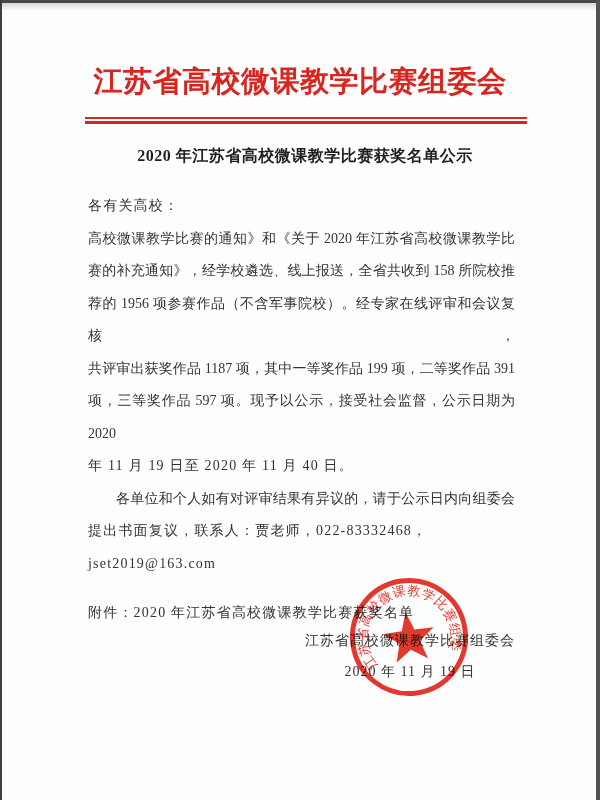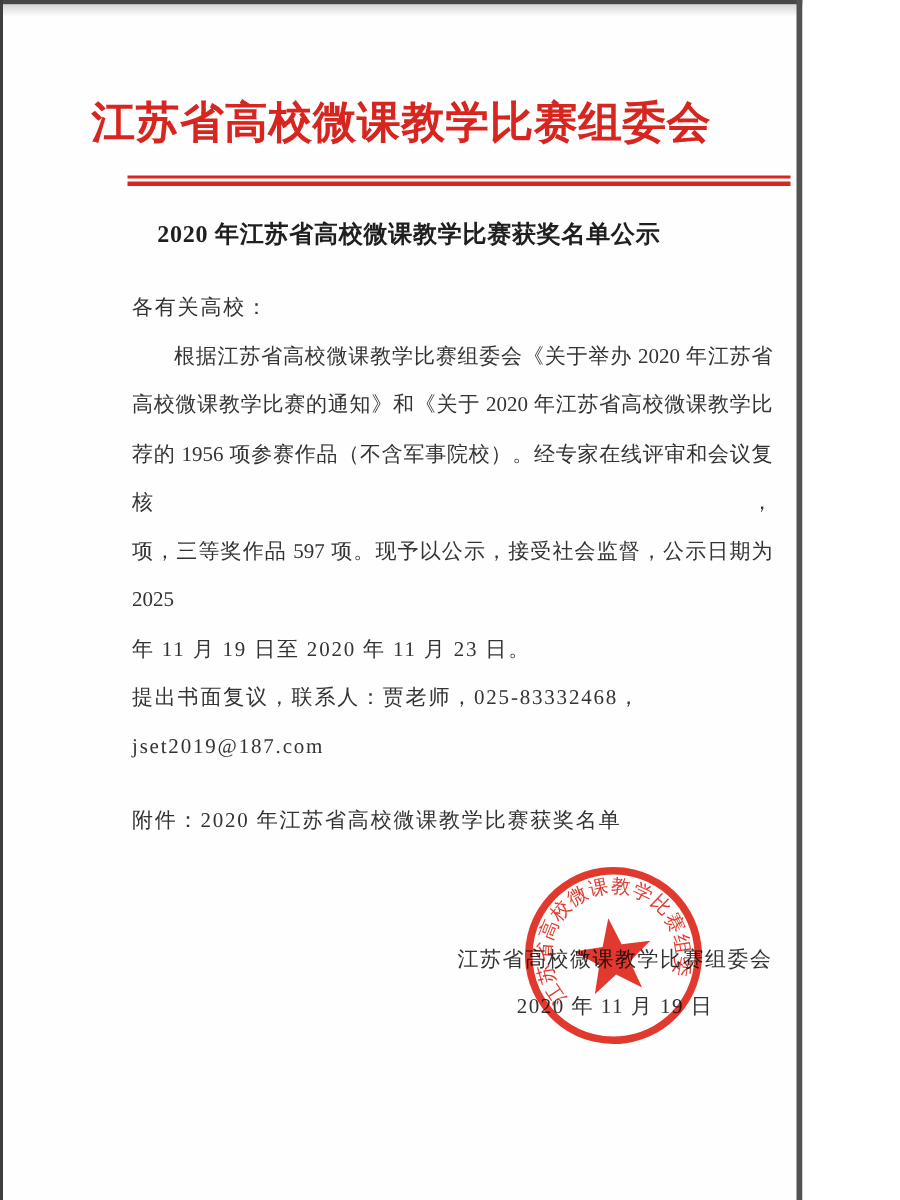--- a/index.html
+++ b/index.html
@@ -2,21 +2,21 @@
 <html><head>
 <meta charset="utf-8">
 <style>
   html, body {
     margin: 0;
     padding: 0;
     background: #ffffff;
   }
   .screen {
     position: relative;
-    width: 535px;
+    width: 600px;
     height: 800px;
     background: #fefefe;
     overflow: hidden;
     font-family: "Liberation Serif", "DejaVu Serif", serif;
   }
   
   .edge-top {
     position: absolute; top: 0; left: 0; right: 0; height: 3px;
     background: #474747; z-index: 5;
   }
@@ -118,27 +118,29 @@
   <div class="rule">
     <div class="rule-thin"></div>
     <div class="rule-thick"></div>
   </div>
 
   <h1 class="doc-title">2020 年江苏省高校微课教学比赛获奖名单公示</h1>
 
   <div class="body-text">
     <div class="line plain">各有关高校：</div>
 
-    <div class="line just indent">根据江苏省高校微课教学比赛组委会《关于举办 2020 年江苏省</div>
     <div class="line just">高校微课教学比赛的通知》和《关于 2020 年江苏省高校微课教学比</div>
+    <div class="line just">赛的补充通知》，经学校遴选、线上报送，全省共收到 158 所院校推</div>
     <div class="line just">荐的 1956 项参赛作品（不含军事院校）。经专家在线评审和会议复核，</div>
-    <div class="line just">项，三等奖作品 597 项。现予以公示，接受社会监督，公示日期为 2025</div>
-    <div class="line plain">年 11 月 19 日至 2020 年 11 月 23 日。</div>
+    <div class="line just">共评审出获奖作品 1187 项，其中一等奖作品 199 项，二等奖作品 391</div>
+    <div class="line just">项，三等奖作品 597 项。现予以公示，接受社会监督，公示日期为 2020</div>
+    <div class="line plain">年 11 月 19 日至 2020 年 11 月 40 日。</div>
 
-    <div class="line plain">提出书面复议，联系人：贾老师，025-83332468，jset2019@187.com</div>
+    <div class="line just indent">各单位和个人如有对评审结果有异议的，请于公示日内向组委会</div>
+    <div class="line plain">提出书面复议，联系人：贾老师，022-83332468，jset2019@163.com</div>
 
     <div class="attachment">附件：2020 年江苏省高校微课教学比赛获奖名单</div>
   </div>
 
   <div class="sign-block">
     <div class="sign-org">江苏省高校微课教学比赛组委会</div>
     <div class="sign-date">2020 年 11 月 19 日</div>
   </div>
 
   <svg class="seal" viewBox="0 0 130 130" xmlns="http://www.w3.org/2000/svg" xmlns:xlink="http://www.w3.org/1999/xlink">

